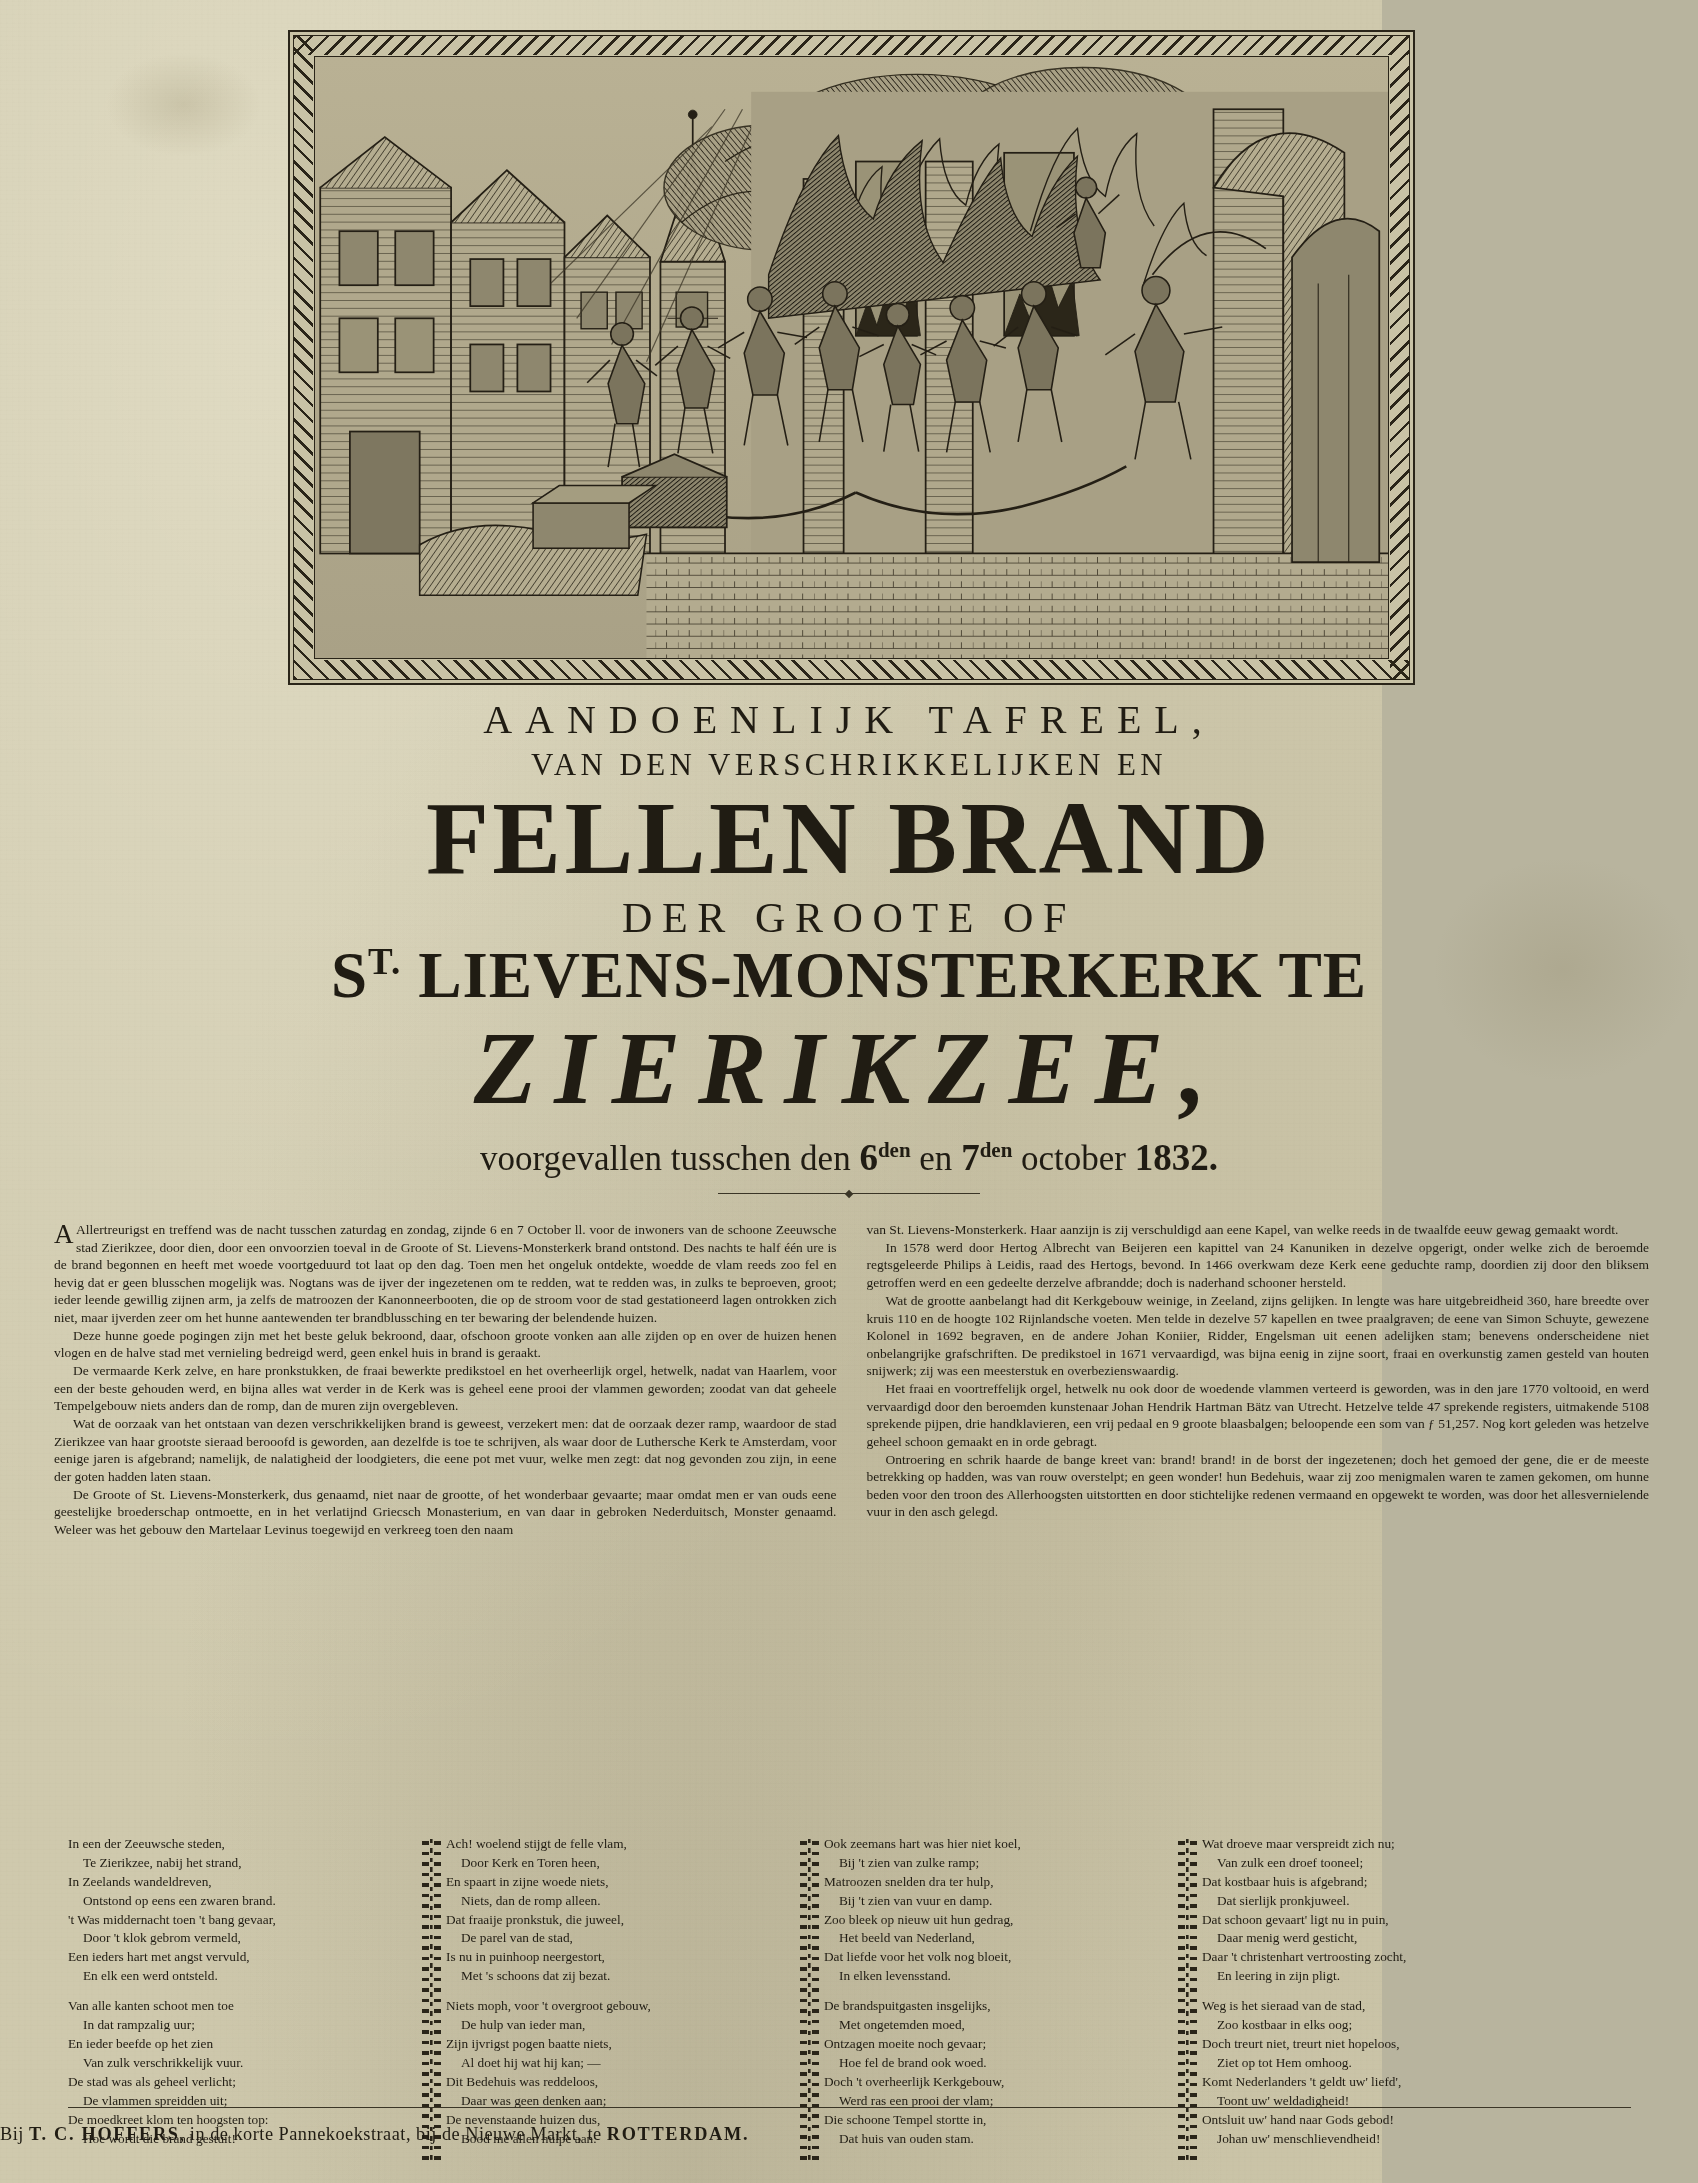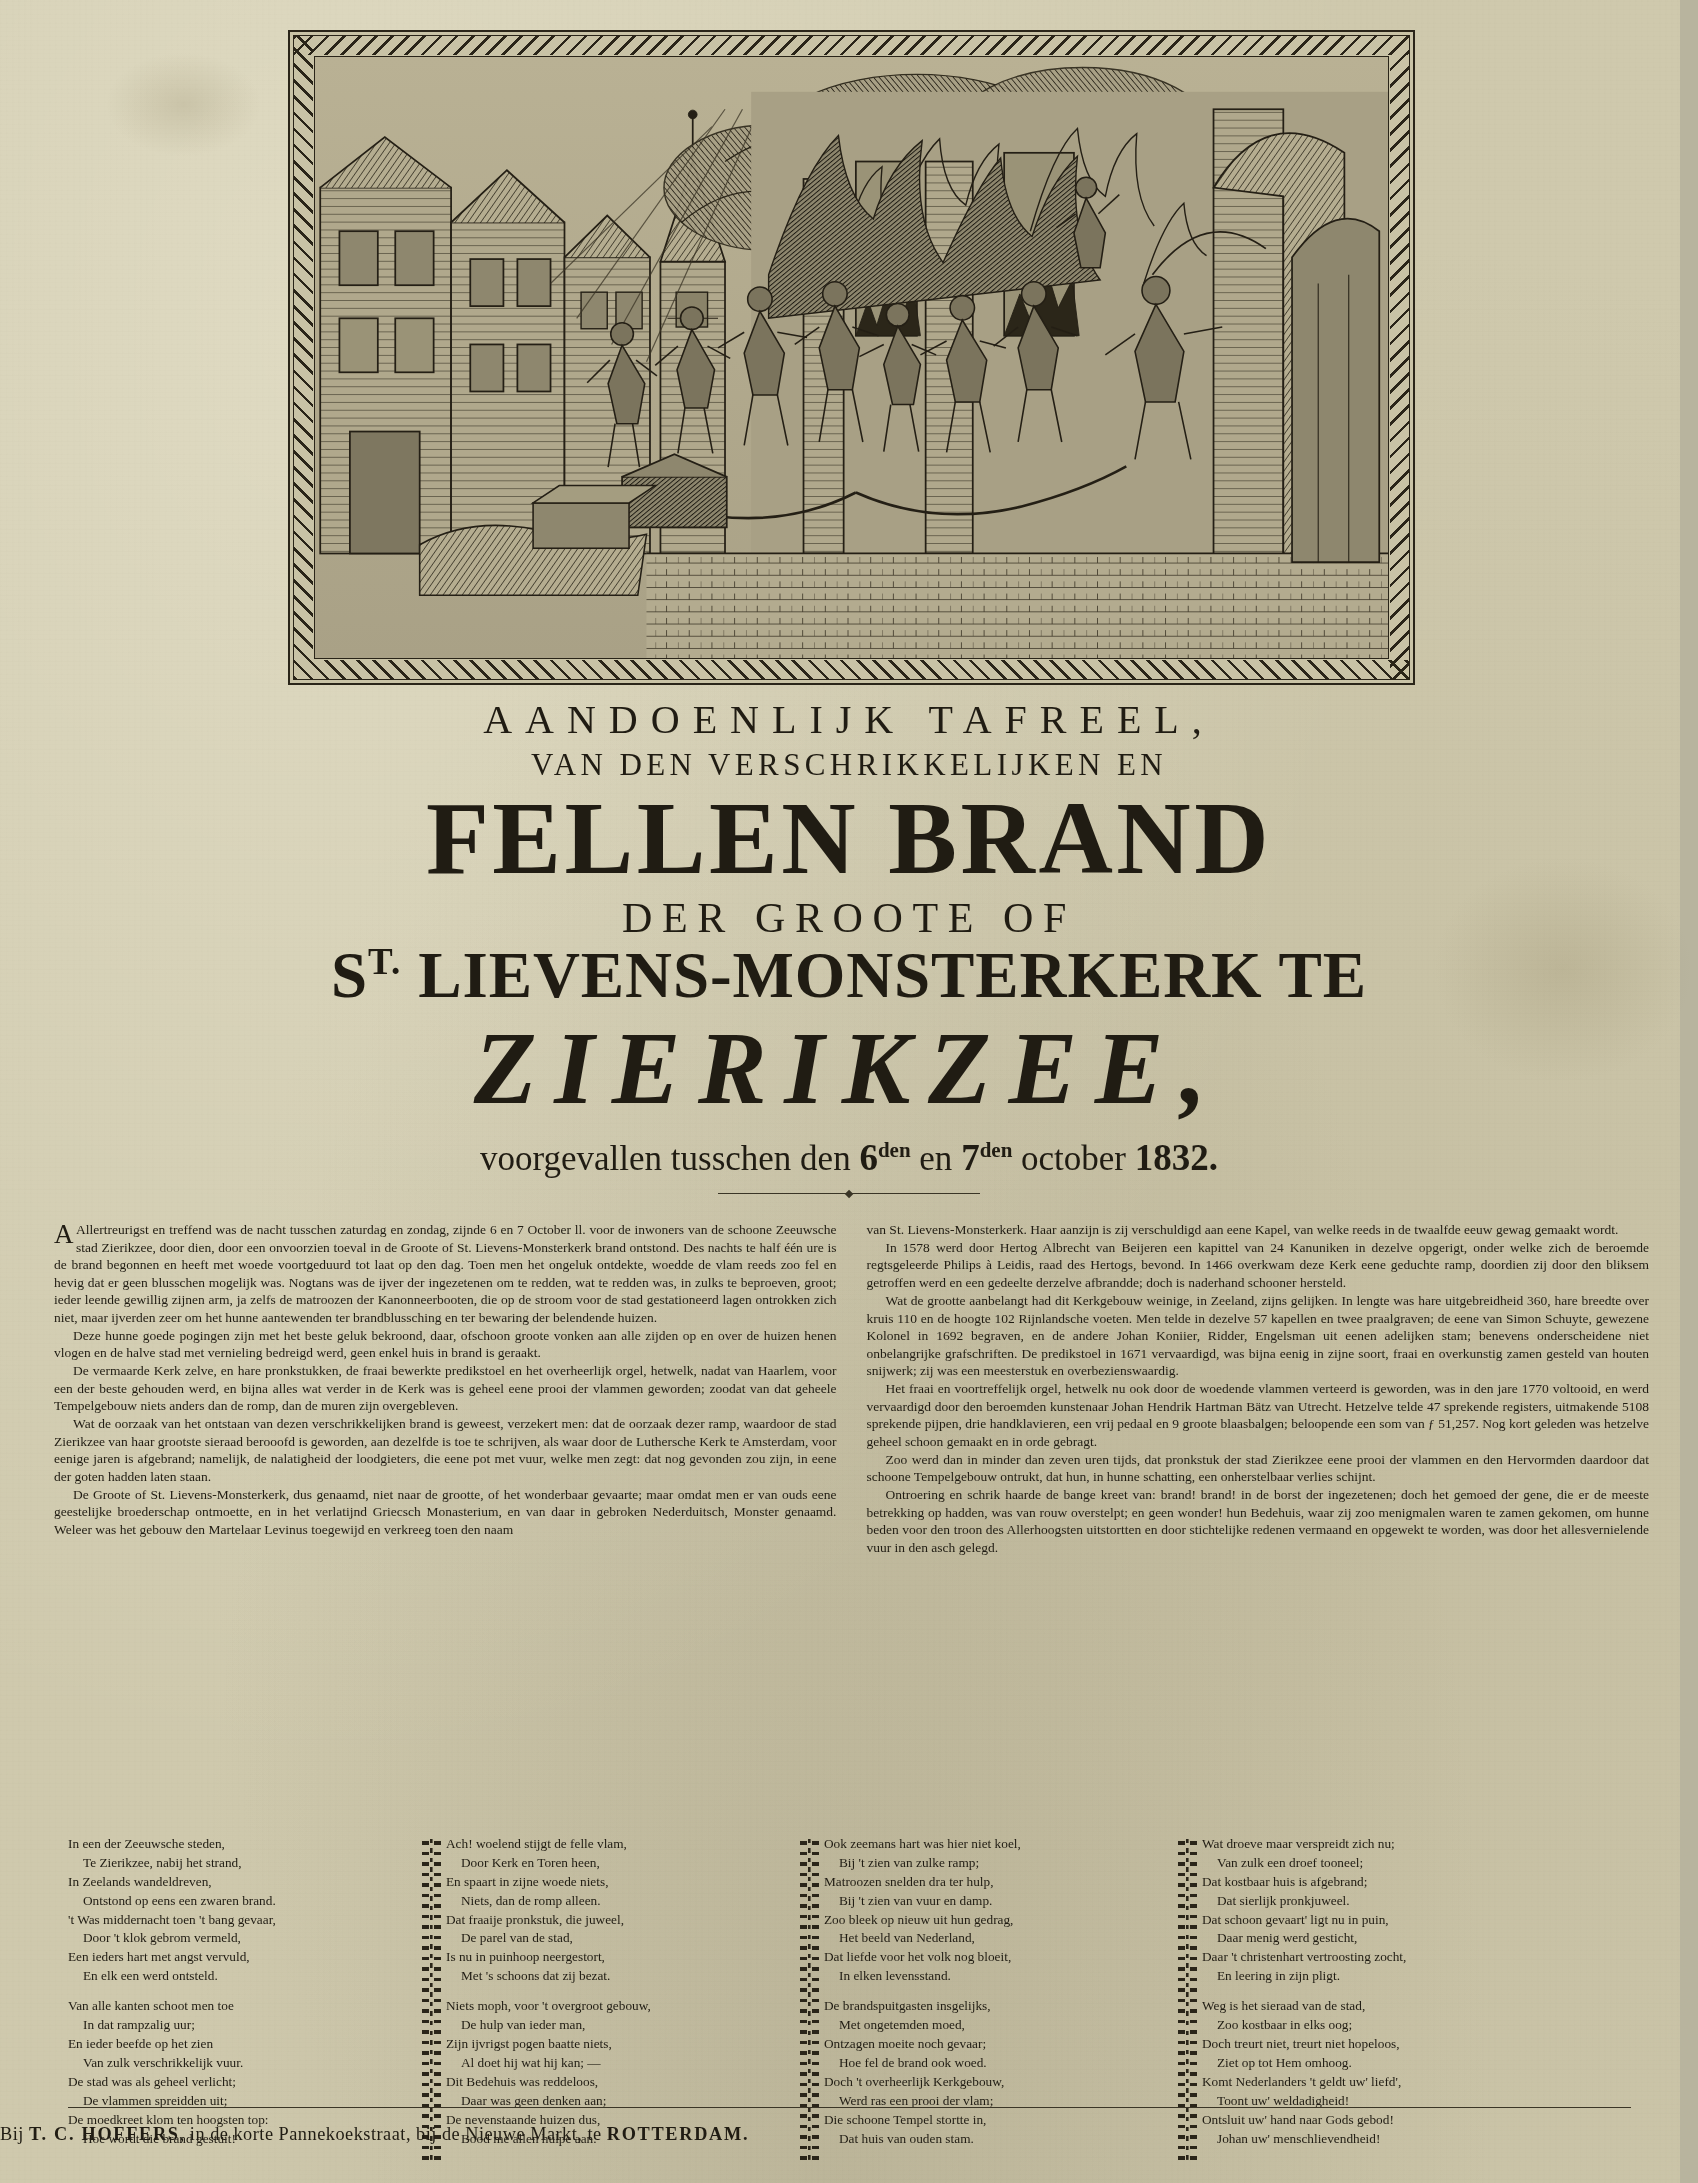--- a/index.html
+++ b/index.html
@@ -8,21 +8,21 @@
     background: #b8b49e;
   }
   body {
     width: 1699px;
     height: 2184px;
     overflow: hidden;
     font-family: "Liberation Serif", serif;
   }
   .sheet {
     position: relative;
-    width: 1680px;
+    width: 1382px;
     height: 2184px;
     background: #cfc9ad;
     background-image:
       radial-gradient(ellipse at 20% 15%, rgba(255,252,235,0.35), rgba(255,252,235,0) 55%),
       radial-gradient(ellipse at 80% 70%, rgba(160,150,118,0.22), rgba(160,150,118,0) 60%),
       radial-gradient(ellipse at 50% 100%, rgba(120,112,86,0.20), rgba(120,112,86,0) 55%);
     color: #201c13;
     box-sizing: border-box;
   }
   .paper-grain {
@@ -459,21 +459,20 @@
       <p><span>Deze hunne goede pogingen zijn met het beste geluk bekroond, daar, ofschoon groote vonken aan alle zijden op en over de huizen henen vlogen en de halve stad met vernieling bedreigd werd, geen enkel huis in brand is geraakt.</span></p>
       <p><span>De vermaarde Kerk zelve, en hare pronkstukken, de fraai bewerkte predikstoel en het overheerlijk orgel, hetwelk, nadat van Haarlem, voor een der beste gehouden werd, en bijna alles wat verder in de Kerk was is geheel eene prooi der vlammen geworden; zoodat van dat geheele Tempelgebouw niets anders dan de romp, dan de muren zijn overgebleven.</span></p>
       <p><span>Wat de oorzaak van het ontstaan van dezen verschrikkelijken brand is geweest, verzekert men: dat de oorzaak dezer ramp, waardoor de stad Zierikzee van haar grootste sieraad berooofd is geworden, aan dezelfde is toe te schrijven, als waar door de Luthersche Kerk te Amsterdam, voor eenige jaren is afgebrand; namelijk, de nalatigheid der loodgieters, die eene pot met vuur, welke men zegt: dat nog gevonden zou zijn, in eene der goten hadden laten staan.</span></p>
       <p><span>De Groote of St. Lievens-Monsterkerk, dus genaamd, niet naar de grootte, of het wonderbaar gevaarte; maar omdat men er van ouds eene geestelijke broederschap ontmoette, en in het verlatijnd Griecsch Monasterium, en van daar in gebroken Nederduitsch, Monster genaamd. Weleer was het gebouw den Martelaar Levinus toegewijd en verkreeg toen den naam</span></p>
     </div>
     <div class="prose-col">
       <p class="first"><span>van St. Lievens-Monsterkerk. Haar aanzijn is zij verschuldigd aan eene Kapel, van welke reeds in de twaalfde eeuw gewag gemaakt wordt.</span></p>
       <p><span>In 1578 werd door Hertog Albrecht van Beijeren een kapittel van 24 Kanuniken in dezelve opgerigt, onder welke zich de beroemde regtsgeleerde Philips à Leidis, raad des Hertogs, bevond. In 1466 overkwam deze Kerk eene geduchte ramp, doordien zij door den bliksem getroffen werd en een gedeelte derzelve afbrandde; doch is naderhand schooner hersteld.</span></p>
       <p><span>Wat de grootte aanbelangt had dit Kerkgebouw weinige, in Zeeland, zijns gelijken. In lengte was hare uitgebreidheid 360, hare breedte over kruis 110 en de hoogte 102 Rijnlandsche voeten. Men telde in dezelve 57 kapellen en twee praalgraven; de eene van Simon Schuyte, gewezene Kolonel in 1692 begraven, en de andere Johan Koniier, Ridder, Engelsman uit eenen adelijken stam; benevens onderscheidene niet onbelangrijke grafschriften. De predikstoel in 1671 vervaardigd, was bijna eenig in zijne soort, fraai en overkunstig zamen gesteld van houten snijwerk; zij was een meesterstuk en overbezienswaardig.</span></p>
       <p><span>Het fraai en voortreffelijk orgel, hetwelk nu ook door de woedende vlammen verteerd is geworden, was in den jare 1770 voltooid, en werd vervaardigd door den beroemden kunstenaar Johan Hendrik Hartman Bätz van Utrecht. Hetzelve telde 47 sprekende registers, uitmakende 5108 sprekende pijpen, drie handklavieren, een vrij pedaal en 9 groote blaasbalgen; beloopende een som van ƒ 51,257. Nog kort geleden was hetzelve geheel schoon gemaakt en in orde gebragt.</span></p>
-      <p><span>Zoo werd dan in minder dan zeven uren tijds, dat pronkstuk der stad Zierikzee eene prooi der vlammen en den Hervormden daardoor dat schoone Tempelgebouw ontrukt, dat hun, in hunne schatting, een onherstelbaar verlies schijnt.</span></p>
       <p><span>Ontroering en schrik haarde de bange kreet van: brand! brand! in de borst der ingezetenen; doch het gemoed der gene, die er de meeste betrekking op hadden, was van rouw overstelpt; en geen wonder! hun Bedehuis, waar zij zoo menigmalen waren te zamen gekomen, om hunne beden voor den troon des Allerhoogsten uitstortten en door stichtelijke redenen vermaand en opgewekt te worden, was door het allesvernielende vuur in den asch gelegd.</span></p>
     </div>
   </div>
 
   <div class="verses">
     <div class="verse-col">
       <div class="stanza">
         <div class="ln">In een der Zeeuwsche steden,</div>
         <div class="ln ind">Te Zierikzee, nabij het strand,</div>
         <div class="ln">In Zeelands wandeldreven,</div>

